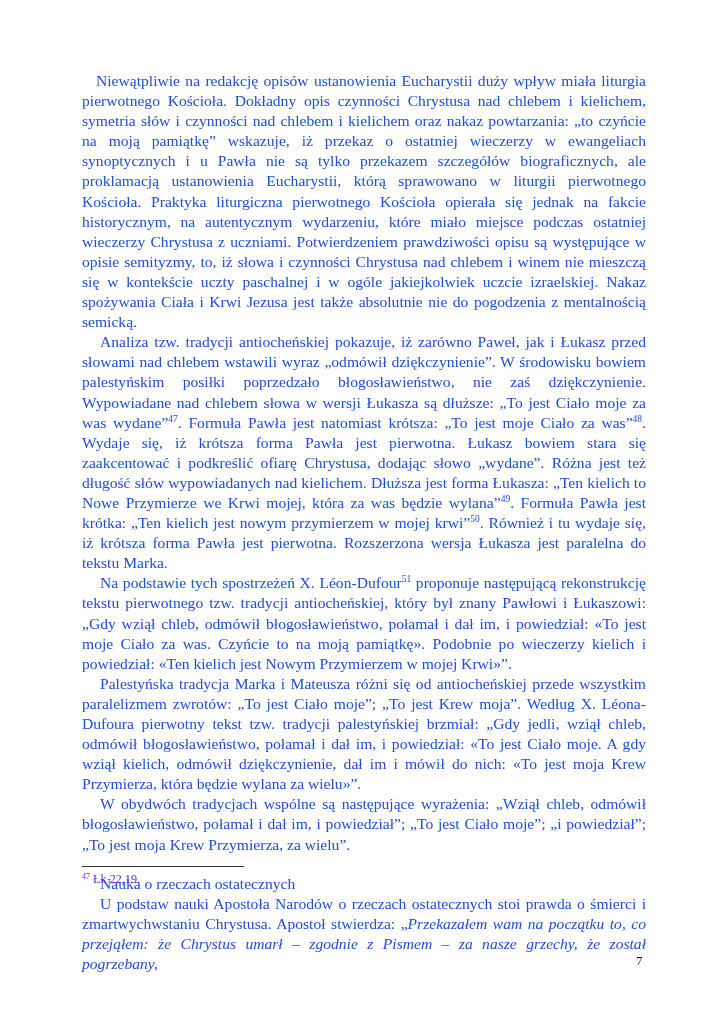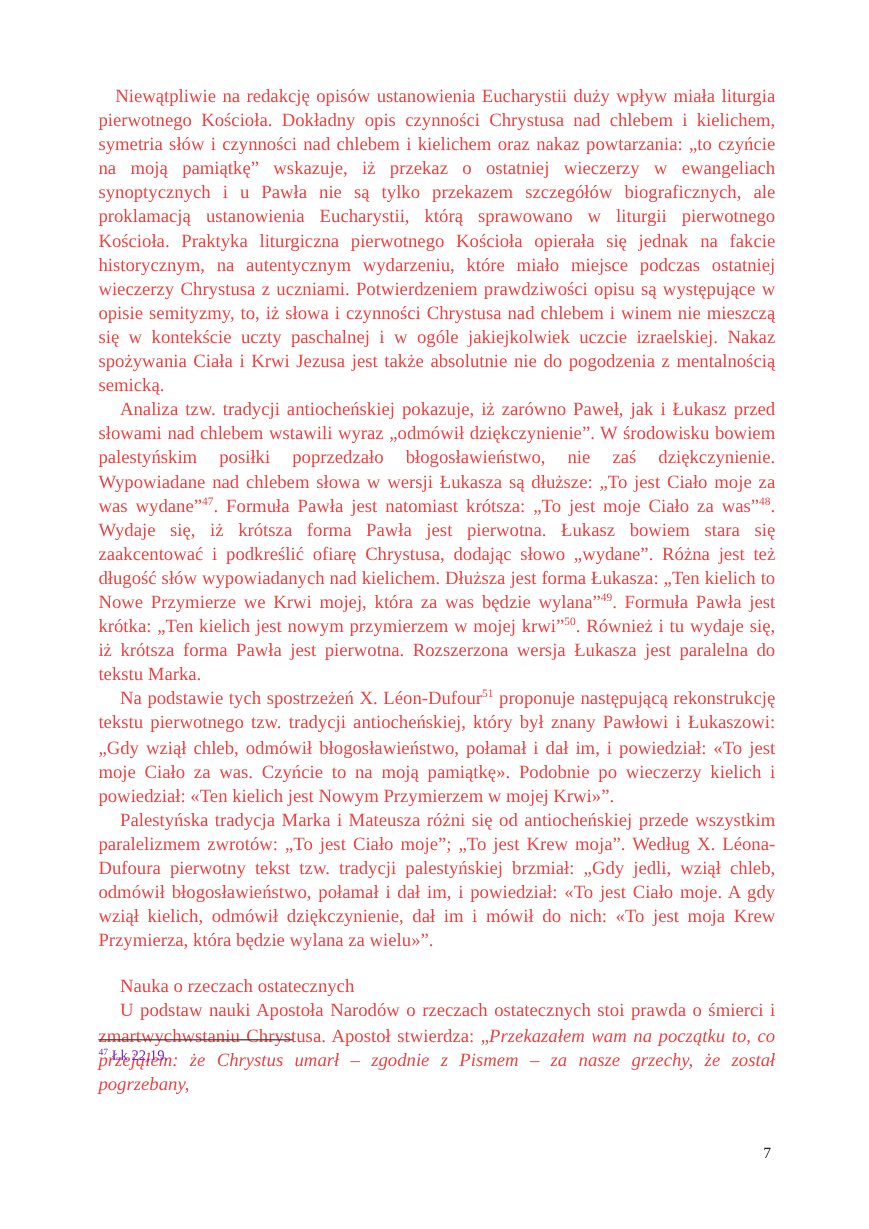--- a/index.html
+++ b/index.html
@@ -1,20 +1,20 @@
 <!DOCTYPE html>
 <html><head>
 <meta charset="utf-8">
 <style>
   html, body { margin: 0; padding: 0; background: #ffffff; }
   body { width: 724px; height: 1024px; position: relative; overflow: hidden; }
   .page {
     position: absolute; left: 82px; top: 71px; width: 564px;
     font-family: "Liberation Serif", "DejaVu Serif", serif;
-    font-size: 15.6px; line-height: 20.1px; color: #ef4444;
+    font-size: 15.6px; line-height: 20.1px; color: #1d4ed8;
   }
   .para { margin: 0; text-align: justify; text-indent: 18px; hyphens: manual; }
   .para.first { text-indent: 14px; }
   .heading { margin: 19px 0 0 0; font-weight: normal; text-indent: 18px; }
   sup { font-size: 9.5px; line-height: 0; vertical-align: 6px; }
   em { font-style: italic; }
   .fn-rule {
     position: absolute; left: 82px; top: 866px; width: 162px; height: 0;
     border-top: 1px solid #333;
   }
@@ -40,20 +40,23 @@
   </p>
   <p class="para">
     <span>Analiza tzw. tradycji antiocheńskiej pokazuje, iż zarówno Paweł, jak i Łukasz przed słowami nad chlebem wstawili wyraz „odmówił dziękczynienie”. W środowisku bowiem palestyńskim posiłki poprzedzało błogosławieństwo, nie zaś dziękczynienie. Wypowiadane nad chlebem słowa w wersji Łukasza są dłuższe: „To jest Ciało moje za was wydane”</span><sup>47</sup><span>. Formuła Pawła jest natomiast krótsza: „To jest moje Ciało za was”</span><sup>48</sup><span>. Wydaje się, iż krótsza forma Pawła jest pierwotna. Łukasz bowiem stara się zaakcentować i podkreślić ofiarę Chrystusa, dodając słowo „wydane”. Różna jest też długość słów wypowiadanych nad kielichem. Dłuższa jest forma Łukasza: „Ten kielich to Nowe Przymierze we Krwi mojej, która za was będzie wylana”</span><sup>49</sup><span>. Formuła Pawła jest krótka: „Ten kielich jest nowym przymierzem w mojej krwi”</span><sup>50</sup><span>. Również i tu wydaje się, iż krótsza forma Pawła jest pierwotna. Rozszerzona wersja Łukasza jest paralelna do tekstu Marka.</span>
   </p>
   <p class="para">
     <span>Na podstawie tych spostrzeżeń X. Léon-Dufour</span><sup>51</sup><span> proponuje następującą rekonstrukcję tekstu pierwotnego tzw. tradycji antiocheńskiej, który był znany Pawłowi i Łukaszowi: „Gdy wziął chleb, odmówił błogosławieństwo, połamał i dał im, i powiedział: «To jest moje Ciało za was. Czyńcie to na moją pamiątkę». Podobnie po wieczerzy kielich i powiedział: «Ten kielich jest Nowym Przymierzem w mojej Krwi»”.</span>
   </p>
   <p class="para">
     <span>Palestyńska tradycja Marka i Mateusza różni się od antiocheńskiej przede wszystkim paralelizmem zwrotów: „To jest Ciało moje”; „To jest Krew moja”. Według X. Léona-Dufoura pierwotny tekst tzw. tradycji palestyńskiej brzmiał: „Gdy jedli, wziął chleb, odmówił błogosławieństwo, połamał i dał im, i powiedział: «To jest Ciało moje. A gdy wziął kielich, odmówił dziękczynienie, dał im i mówił do nich: «To jest moja Krew Przymierza, która będzie wylana za wielu»”.</span>
   </p>
+  <p class="para">
+    <span>W obydwóch tradycjach wspólne są następujące wyrażenia: „Wziął chleb, odmówił błogosławieństwo, połamał i dał im, i powiedział”; „To jest Ciało moje”; „i powiedział”; „To jest moja Krew Przymierza, za wielu”.</span>
+  </p>
   <p class="heading">Nauka o rzeczach ostatecznych</p>
   <p class="para">
     <span>U podstaw nauki Apostoła Narodów o rzeczach ostatecznych stoi prawda o śmierci i zmartwychwstaniu Chrystusa. Apostoł stwierdza: „</span><em>Przekazałem wam na początku to, co przejąłem: że Chrystus umarł – zgodnie z Pismem – za nasze grzechy, że został pogrzebany,</em>
   </p>
 </div>
 
 <div class="fn-rule"></div>
 
 <div class="footnotes">
   <p class="footnote"><sup>47</sup> <span>Łk 22,19.</span></p>

